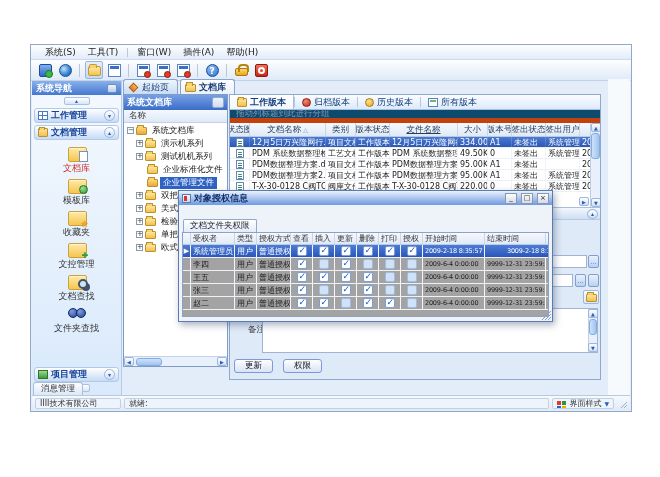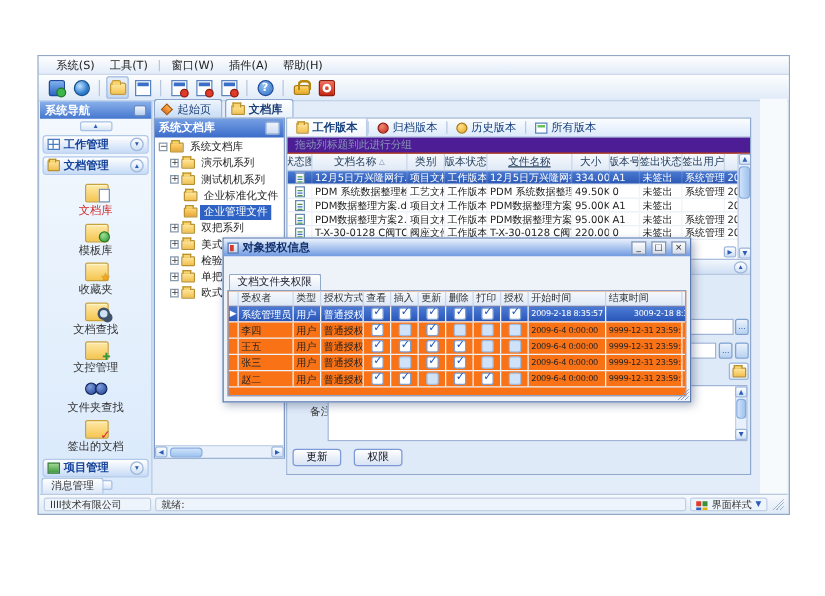--- a/index.html
+++ b/index.html
@@ -99,21 +99,21 @@
   .vtab{display:flex;align-items:center;gap:3px;padding:0 7px;font-size:9px;color:#17407e;height:100%;}
   .vtab.active{background:linear-gradient(#fff,#f2f7fd);border-right:1px solid #aabfdd;font-weight:bold;}
   .vt-sep{width:1px;height:10px;background:#b6c7e0;}
   .vt{width:10px;height:9px;position:relative;flex:none;display:inline-block;}
   .vt-i0{background:linear-gradient(#ffe59c,#f2c14e);border:1px solid #b9912e;border-radius:1px;}
   .vt-i0::before{content:"";position:absolute;top:-2px;left:0;width:4px;height:2px;background:#f7d46e;border:1px solid #b9912e;border-bottom:none;}
   .vt-i1{width:9px;height:9px;border-radius:50%;background:radial-gradient(circle at 35% 30%,#f08a7a,#c42814);border:1px solid #8f1a0a;}
   .vt-i2{width:9px;height:9px;border-radius:50%;background:radial-gradient(circle at 35% 30%,#ffe08f,#e8a81d);border:1px solid #a87a10;}
   .vt-i3{background:#fff;border:1px solid #5b83c0;}
   .vt-i3::before{content:"";position:absolute;left:1px;top:1px;right:1px;height:2px;background:#6abf5a;}
-  .groupbar{height:13px;background:#4c1d95;border-bottom:1px solid #c2410c;font-size:8.5px;color:#8696b5;display:flex;align-items:center;padding:0 6px;flex:none;}
+  .groupbar{height:13px;background:#0c4a6e;border-bottom:5px solid #c2410c;font-size:8.5px;color:#8696b5;display:flex;align-items:center;padding:0 6px;flex:none;}
   .tablewrap{position:relative;height:84px;flex:none;overflow:hidden;}
   .ghead{display:flex;height:14px;background:linear-gradient(#f7fafd,#dfe9f6);border-bottom:1px solid #b9c9e2;font-size:8.5px;color:#26405f;}
   .gcol{border-right:1px solid #c9d6ea;display:flex;align-items:center;justify-content:center;overflow:hidden;white-space:nowrap;flex:none;gap:2px;}
   .sort{font-size:6px;color:#6a86ae;}
   .grow{display:flex;height:11px;font-size:8px;color:#222;border-bottom:1px solid #eaf0f8;align-items:center;}
   .gcell{padding:0 2px;overflow:hidden;white-space:nowrap;flex:none;border-right:1px solid #f0f4fa;height:100%;display:flex;align-items:center;}
   .grow.sel{background:linear-gradient(#4a7ad2,#2b58b4);color:#fff;}
   .grow.sel .gcell{border-right-color:rgba(255,255,255,.15);}
   .doc-ico{width:8px;height:9px;background:#fff;border:1px solid #6a87ae;position:relative;flex:none;margin:0 auto;}
   .doc-ico::before{content:"";position:absolute;left:1px;top:2px;right:1px;height:1px;background:#4a9a4a;box-shadow:0 2px 0 #3a6fc8,0 4px 0 #4a9a4a;}
@@ -142,21 +142,21 @@
 
   
   .dialog{position:absolute;left:178px;top:190px;width:375px;height:132px;background:#eef3fa;border:1px solid #5a7ab0;box-shadow:2px 3px 7px rgba(40,60,100,.4);z-index:50;}
   .dlg-title{height:14px;background:linear-gradient(#eaf2fd,#6f9ae0);display:flex;align-items:center;gap:3px;padding:0 3px;}
   .dlg-ico{width:9px;height:9px;background:linear-gradient(#f0f6ff,#c9d6ee);border:1px solid #5a7ab0;position:relative;flex:none;}
   .dlg-ico::before{content:"";position:absolute;left:1px;top:1px;width:3px;height:5px;background:#d8382a;}
   .dlg-title-text{font-size:9px;font-weight:bold;color:#12316e;flex:1;}
   .dlg-btn{width:12px;height:11px;background:linear-gradient(#fdfdfd,#d4dce9);border:1px solid #8898b4;font-size:7px;line-height:9px;text-align:center;color:#222;margin-left:1px;flex:none;}
   .dlg-tabrow{height:13px;display:flex;padding-left:4px;margin-top:14px;}
   .dlg-tab{border:1px solid #93a9cc;border-bottom:none;border-radius:2px 2px 0 0;background:linear-gradient(#fff,#e3ecf8);font-size:8.5px;color:#223;padding:0 6px;display:flex;align-items:center;}
-  .dlg-grid{margin:0 3px;border:1px solid #8ba1c7;background:#f97316;height:85px;overflow:hidden;}
+  .dlg-grid{margin:0 3px;border:1px solid #8ba1c7;background:#a3a3a3;height:85px;overflow:hidden;}
   .dg-head{display:flex;height:12px;background:linear-gradient(#f6f9fd,#dfe9f6);border-bottom:1px solid #bccbe3;font-size:8px;color:#333;}
   .dg-hcell{border-right:1px solid #c9d6ea;display:flex;align-items:center;padding:0 2px;overflow:hidden;white-space:nowrap;flex:none;}
   .dg-row{display:flex;height:13px;font-size:8px;color:#222;align-items:center;border-bottom:1px solid #eef2f8;}
   .dg-cell{padding:0 2px;overflow:hidden;white-space:nowrap;flex:none;height:100%;display:flex;align-items:center;border-right:1px solid #f2f5fa;}
   .dg-cell.ctr{justify-content:center;}
   .dg-cell.time{font-size:6.5px;letter-spacing:-.2px;}
   .dg-row.sel{background:linear-gradient(#4d7cd6,#2a57b8);color:#fff;}
   .dg-mark{font-size:7px;color:#1d4a9a;}
   .dg-row.sel .dg-mark{color:#fff;}
   .cb{width:10px;height:10px;border-radius:2px;position:relative;flex:none;}
@@ -264,52 +264,49 @@
           </div>
           <div class="sb-item">
             <span class="sb-ico fold ico-ball"></span>
             <span class="sb-lbl">模板库</span>
           </div>
           <div class="sb-item">
             <span class="sb-ico fold ico-star"></span>
             <span class="sb-lbl">收藏夹</span>
           </div>
           <div class="sb-item">
+            <span class="sb-ico fold ico-gear"></span>
+            <span class="sb-lbl">文控管理</span>
+          </div>
+          <div class="sb-item">
             <span class="sb-ico fold ico-mag"></span>
             <span class="sb-lbl">文档查找</span>
-          </div>
-          <div class="sb-item">
-            <span class="sb-ico fold ico-gear"></span>
-            <span class="sb-lbl">文控管理</span>
           </div>
           <div class="sb-item">
             <span class="sb-ico ico-bino"></span>
             <span class="sb-lbl">文件夹查找</span>
-          </div>
-          <div class="sb-item">
-            <span class="sb-ico fold ico-check"></span>
-            <span class="sb-lbl">签出的文档</span>
           </div>
         </div>
       <div class="sb-foot">
         <div class="sb-group">
           <span class="gi gi-proj"></span>
           <span>项目管理</span>
           <span class="sb-gbtn">▾</span>
         </div>
         <div class="sb-chev">▾</div>
       </div>
     </div>
     <div class="msg-tab">消息管理</div>
 
     <div class="treepanel">
       <div class="tp-header">
         <span>系统文档库</span>
         <span class="tp-hbtn"></span>
       </div>
+      <div class="tp-colhead">名称</div>
       <div class="tp-body">
           <div class="tree-row" style="padding-left: 3px;">
             <span class="exp">−</span>
             <span class="mini-folder open"></span>
             <span class="tree-label">系统文档库</span>
           </div>
           <div class="tree-row" style="padding-left: 12px;">
             <span class="exp">+</span>
             <span class="mini-folder"></span>
             <span class="tree-label">演示机系列</span>

